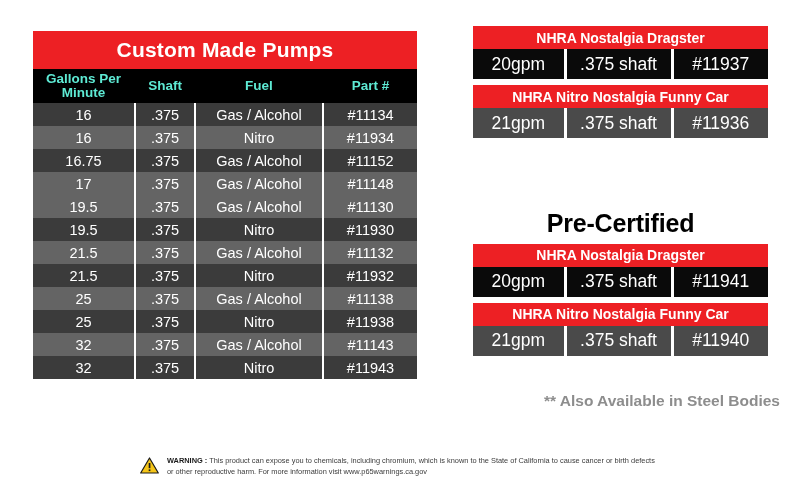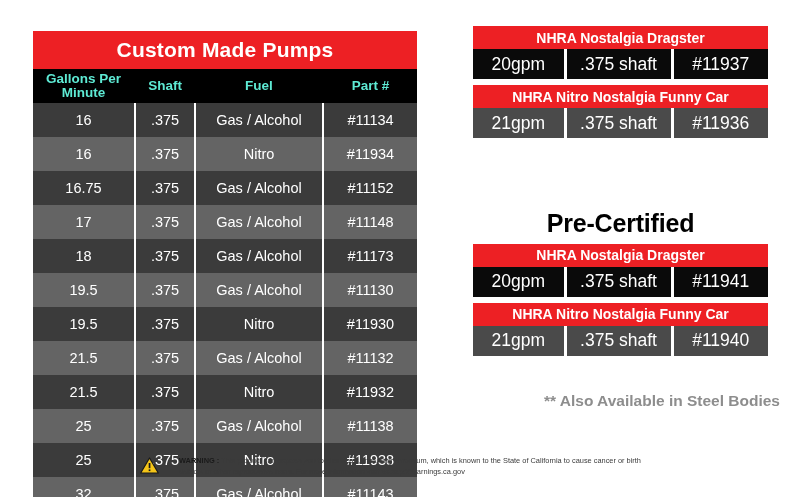--- a/index.html
+++ b/index.html
@@ -44,21 +44,21 @@
     line-height: 1.06;
     border-right: 2px solid #000;
     padding: 0 2px;
   }
   .main-head-cell:last-child { border-right: none; }
 
   .main-table td.cell {
     color: #ffffff;
     font-size: 14.5px;
     text-align: center;
-    height: 34px;
+    height: 23px;
     border-right: 2px solid #ffffff;
     padding: 0 2px;
     white-space: nowrap;
   }
   .main-table td.cell:last-child { border-right: none; }
   .main-table tr.row-dark td.cell { background: #3b3b3b; }
   .main-table tr.row-light td.cell { background: #646464; }
 
   .col-gpm   { width: 102px; }
   .col-shaft { width:  60px; }
@@ -137,21 +137,21 @@
     left: 0;
     top: 456px;
     width: 800px;
     display: flex;
     justify-content: center;
     align-items: flex-start;
   }
   .warning-inner {
     display: flex;
     align-items: flex-start;
-    gap: 20px;
+    gap: 8px;
     max-width: 520px;
   }
   .warning-icon { flex: 0 0 auto; margin-top: 1px; }
   .warning-text {
     font-size: 7.4px;
     color: #3b3b3b;
     line-height: 1.45;
     font-family: "Liberation Sans", sans-serif;
   }
   .warning-label { font-weight: bold; color: #1a1a1a; }
@@ -194,26 +194,20 @@
       <td class="cell">16.75</td>
       <td class="cell">.375</td>
       <td class="cell">Gas / Alcohol</td>
       <td class="cell">#11152</td>
     </tr>
     <tr class="row-light">
       <td class="cell">17</td>
       <td class="cell">.375</td>
       <td class="cell">Gas / Alcohol</td>
       <td class="cell">#11148</td>
-    </tr>
-    <tr class="row-dark">
-      <td class="cell">18</td>
-      <td class="cell">.375</td>
-      <td class="cell">Gas / Alcohol</td>
-      <td class="cell">#11173</td>
     </tr>
     <tr class="row-light">
       <td class="cell">19.5</td>
       <td class="cell">.375</td>
       <td class="cell">Gas / Alcohol</td>
       <td class="cell">#11130</td>
     </tr>
     <tr class="row-dark">
       <td class="cell">19.5</td>
       <td class="cell">.375</td>

